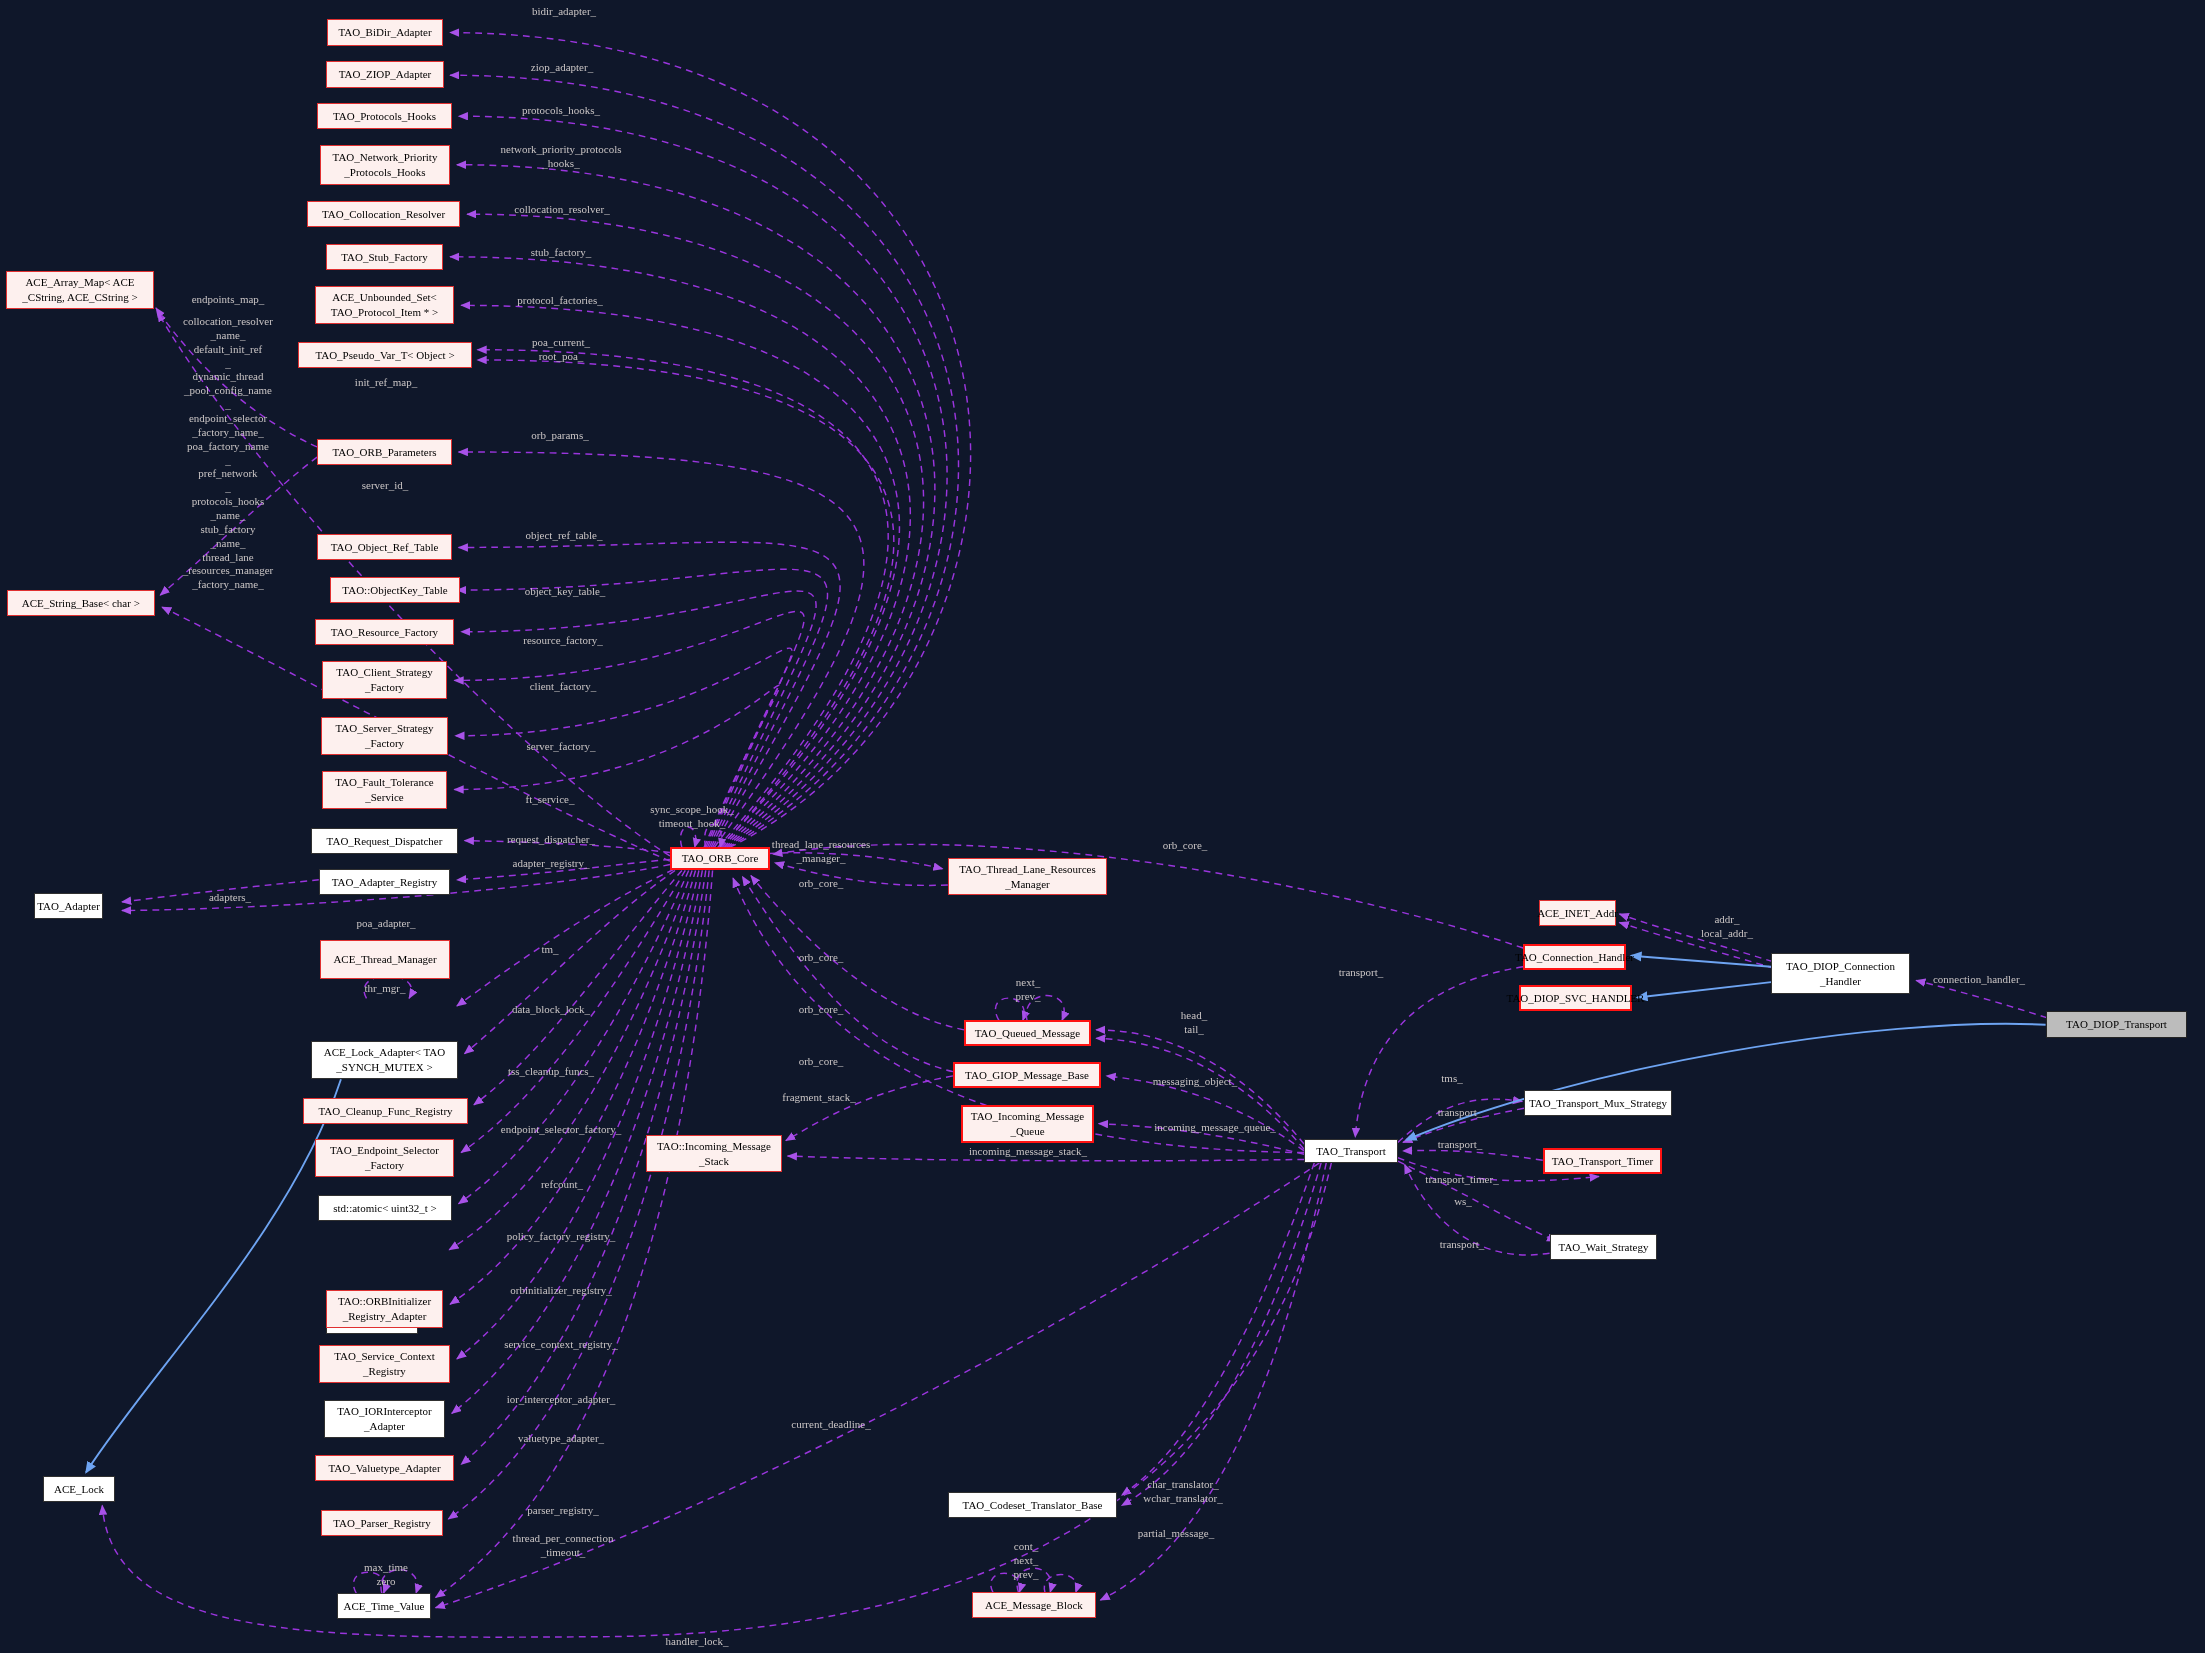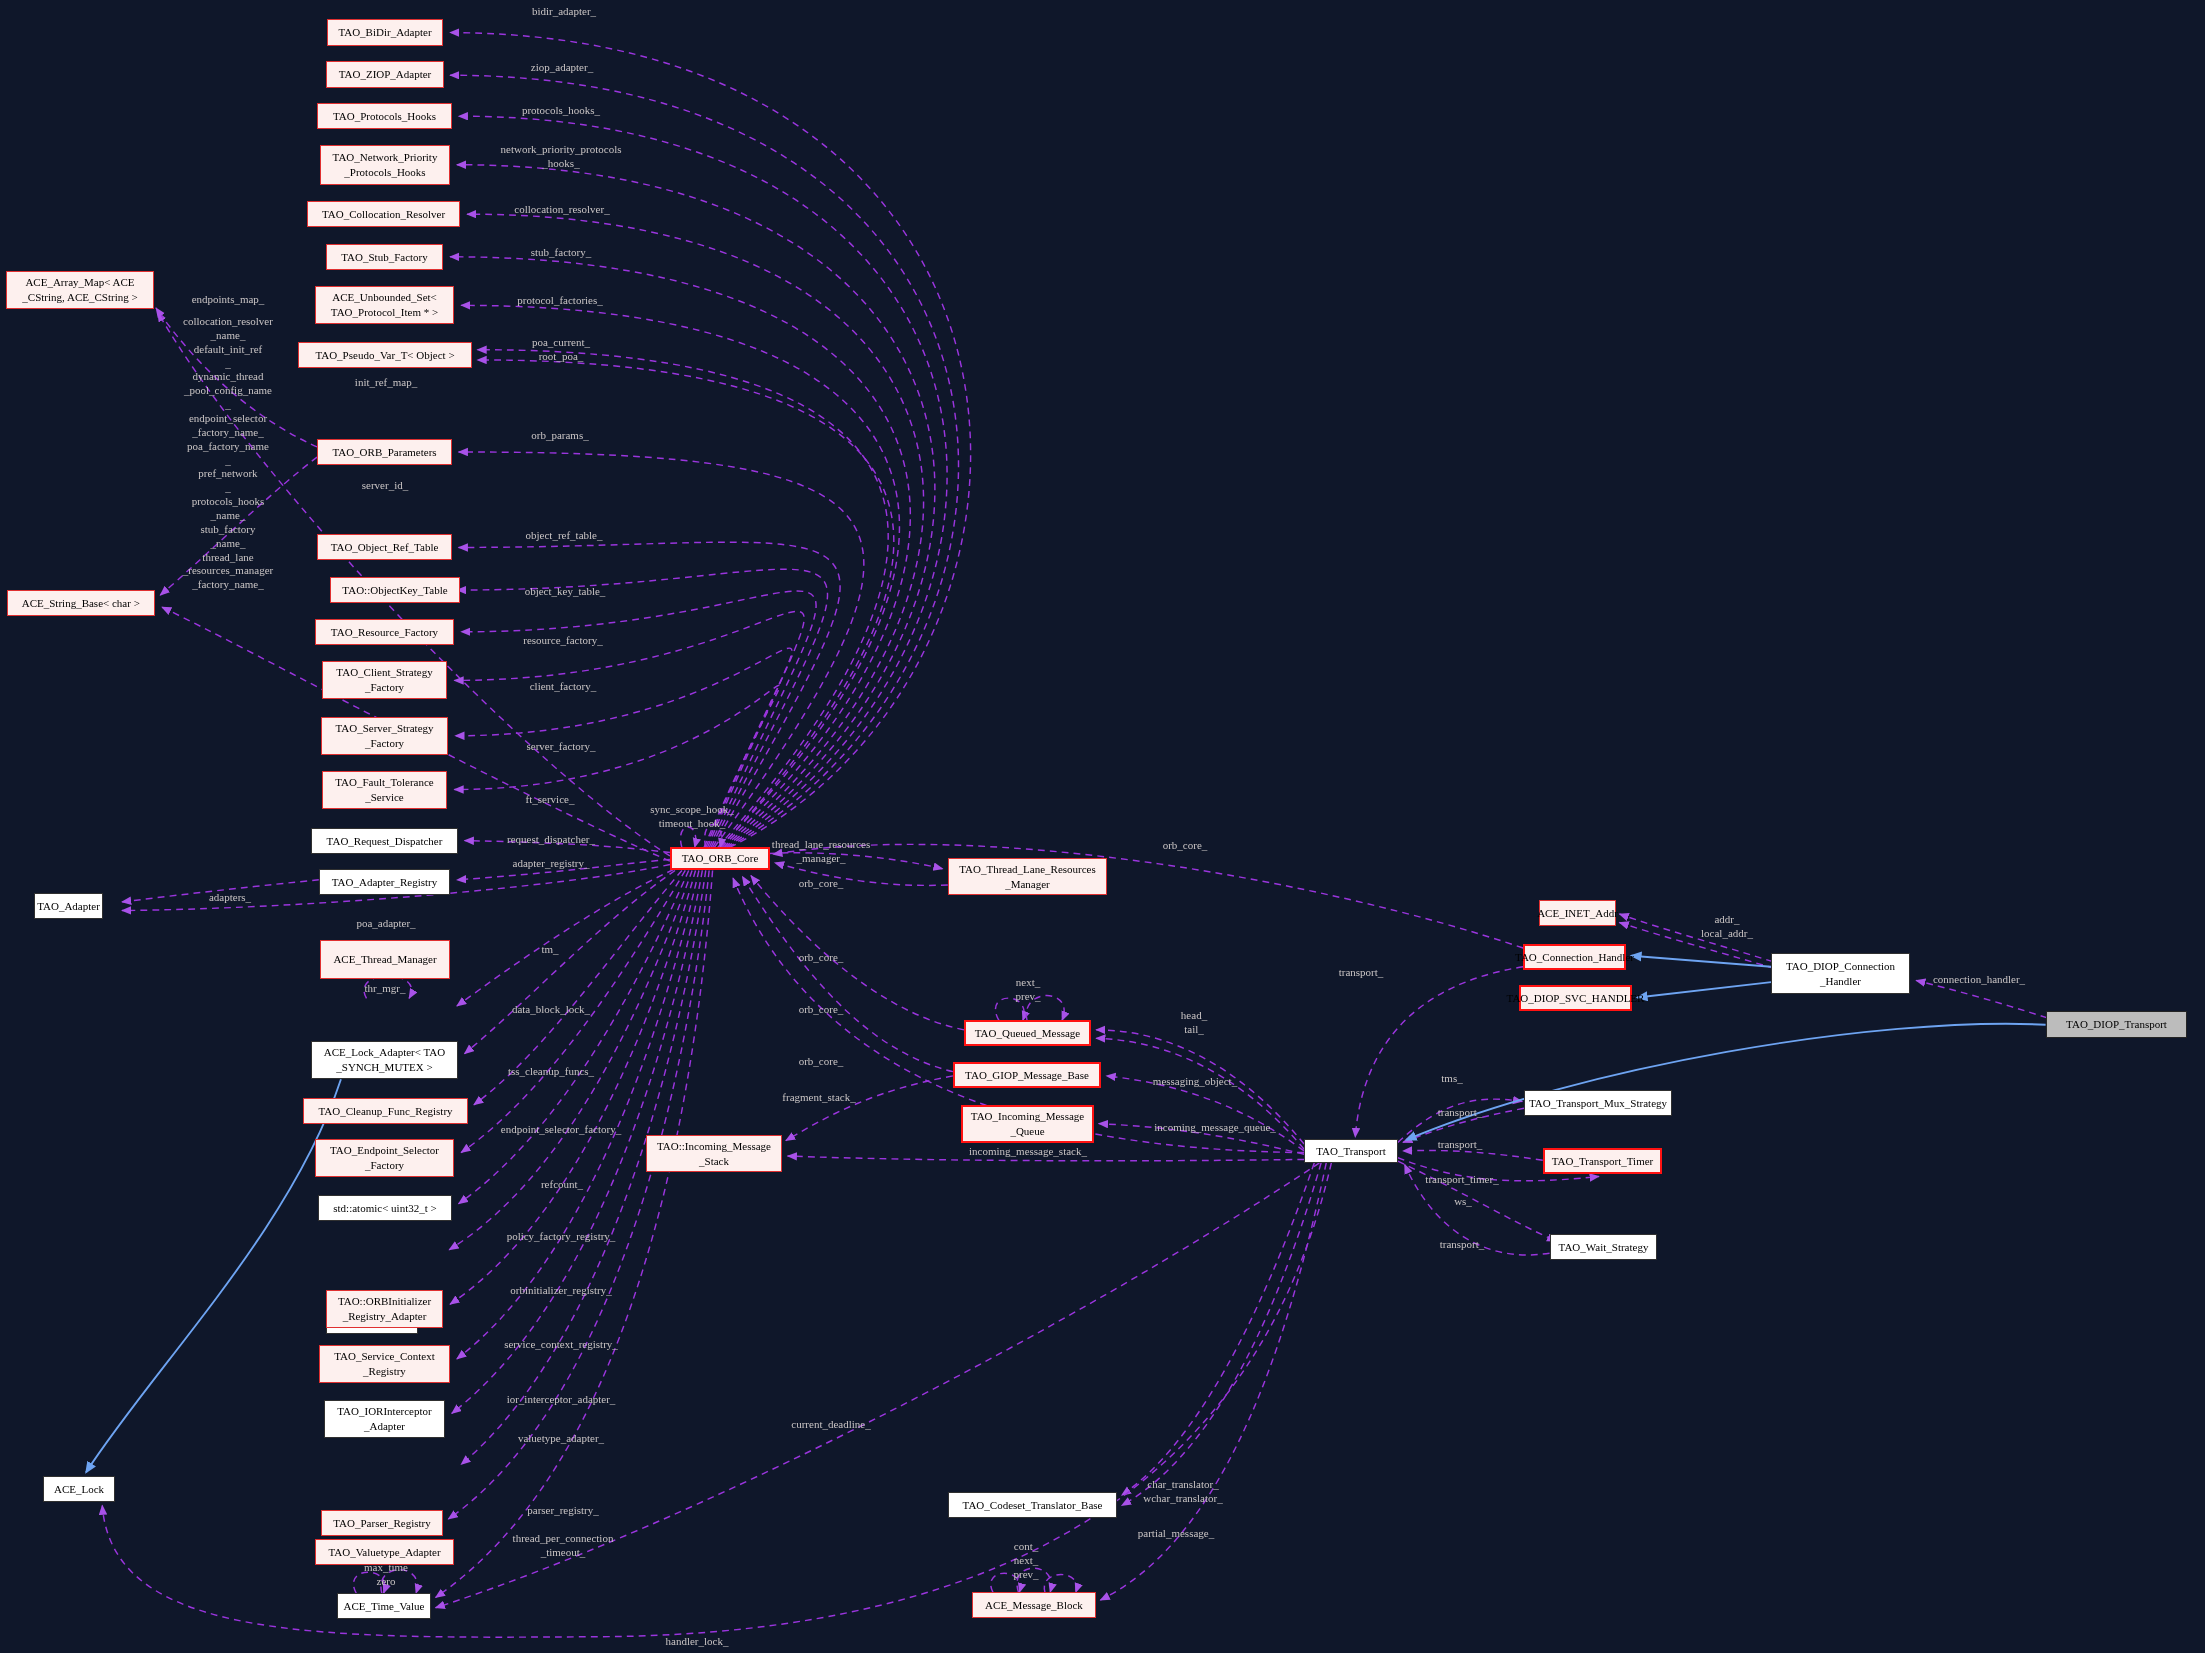--- a/index.html
+++ b/index.html
@@ -235,21 +235,21 @@
 _Factory</div>
     <div class="node plain" style="left: 318px; top: 1195px; width: 134px; height: 25.6px;">std::atomic&lt; uint32_t &gt;</div>
     <div class="node plain" style="left: 326px; top: 1296px; width: 92px; height: 38px;">TAO::PolicyFactory
 _Registry_Adapter</div>
     <div class="node red" style="left: 326px; top: 1290px; width: 117px; height: 38px;">TAO::ORBInitializer
 _Registry_Adapter</div>
     <div class="node red" style="left: 319px; top: 1345px; width: 131px; height: 38px;">TAO_Service_Context
 _Registry</div>
     <div class="node plain" style="left: 324px; top: 1400px; width: 121px; height: 38px;">TAO_IORInterceptor
 _Adapter</div>
-    <div class="node red" style="left: 315px; top: 1539px; width: 139px; height: 25.6px;">TAO_Valuetype_Adapter</div>
+    <div class="node red" style="left: 315px; top: 1455px; width: 139px; height: 25.6px;">TAO_Valuetype_Adapter</div>
     <div class="node red" style="left: 321px; top: 1510px; width: 122px; height: 25.6px;">TAO_Parser_Registry</div>
     <div class="node plain" style="left: 337px; top: 1593px; width: 94px; height: 25.6px;">ACE_Time_Value</div>
     <div class="node plain" style="left: 43px; top: 1476px; width: 72px; height: 25.6px;">ACE_Lock</div>
     <div class="node red" style="left: 6px; top: 271px; width: 148px; height: 38px;">ACE_Array_Map&lt; ACE
 _CString, ACE_CString &gt;</div>
     <div class="node red" style="left: 6.8px; top: 590px; width: 148px; height: 25.6px;">ACE_String_Base&lt; char &gt;</div>
     <div class="node red-bold" style="left: 670px; top: 847px; width: 100px; height: 23px;">TAO_ORB_Core</div>
     <div class="node red" style="left: 948px; top: 858px; width: 159px; height: 37px;">TAO_Thread_Lane_Resources
 _Manager</div>
     <div class="node red-bold" style="left: 964px; top: 1020px; width: 127px; height: 25.6px;">TAO_Queued_Message</div>

